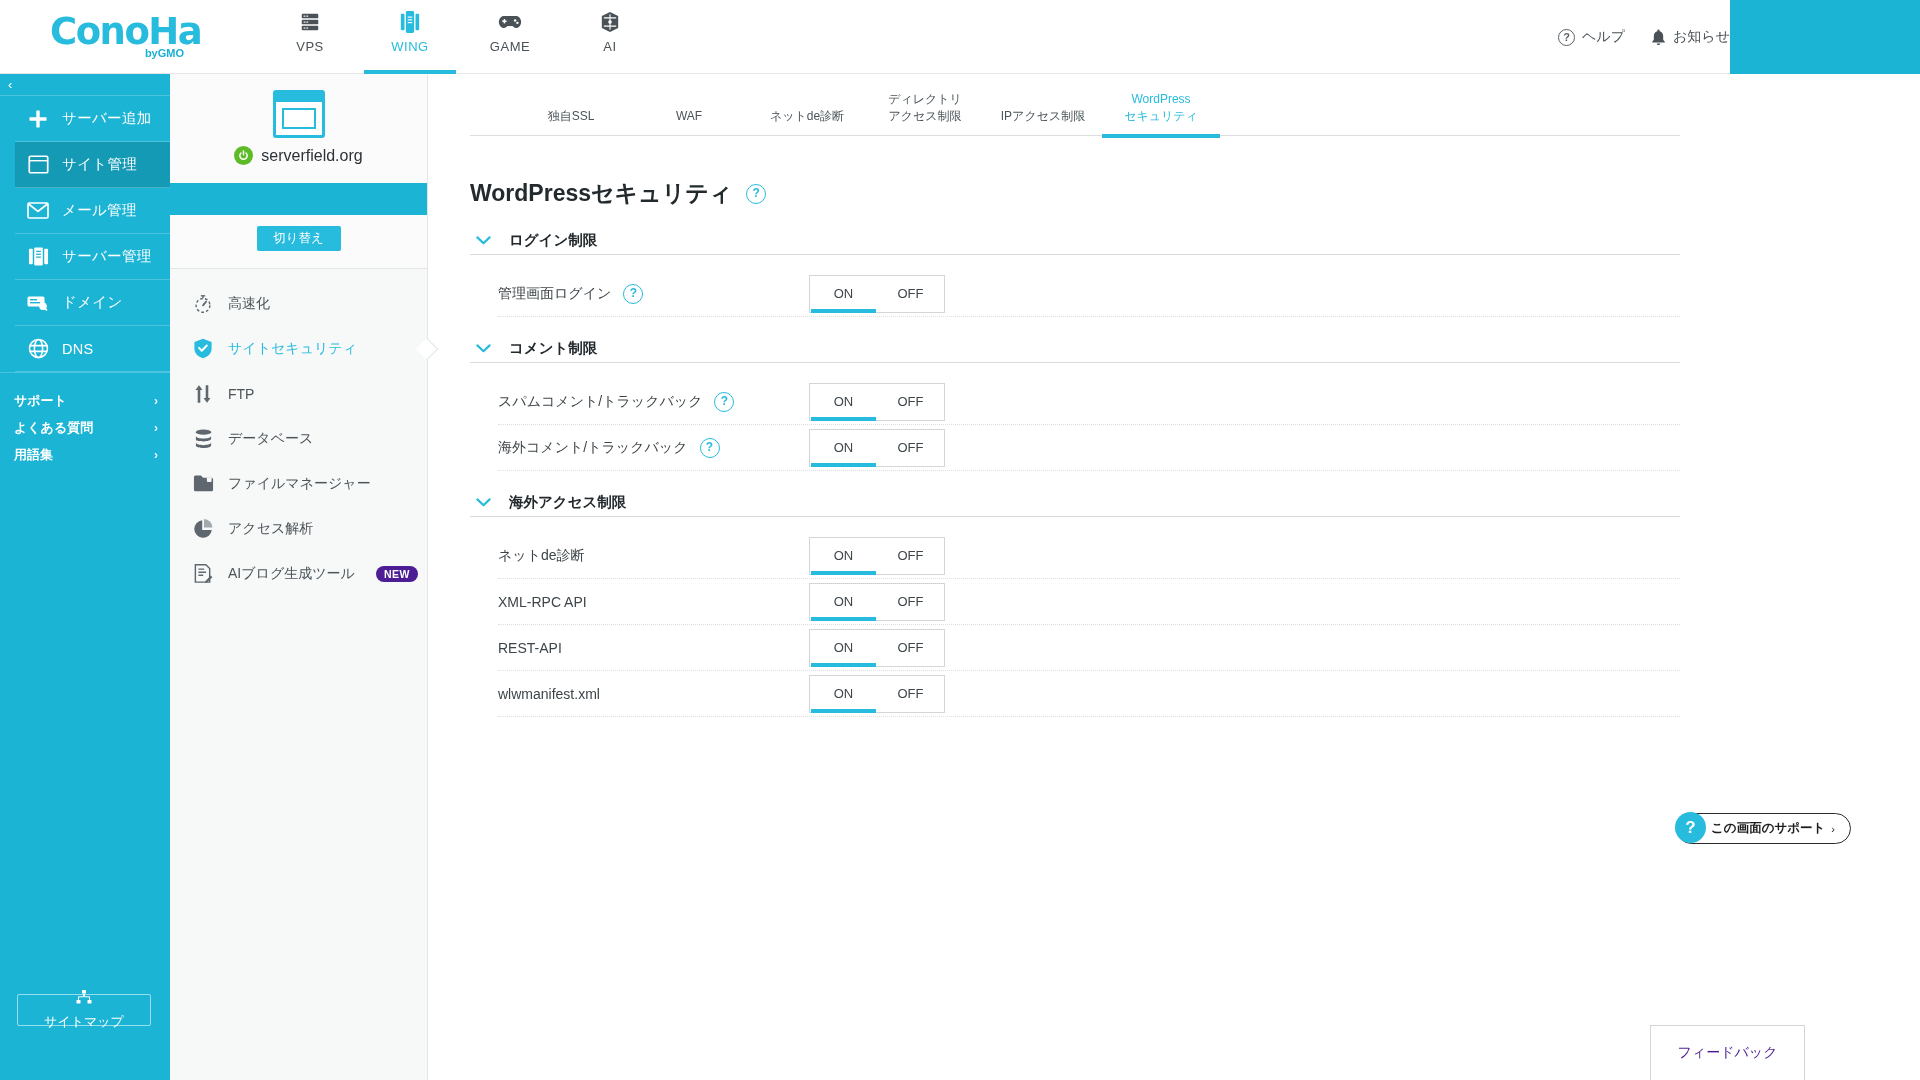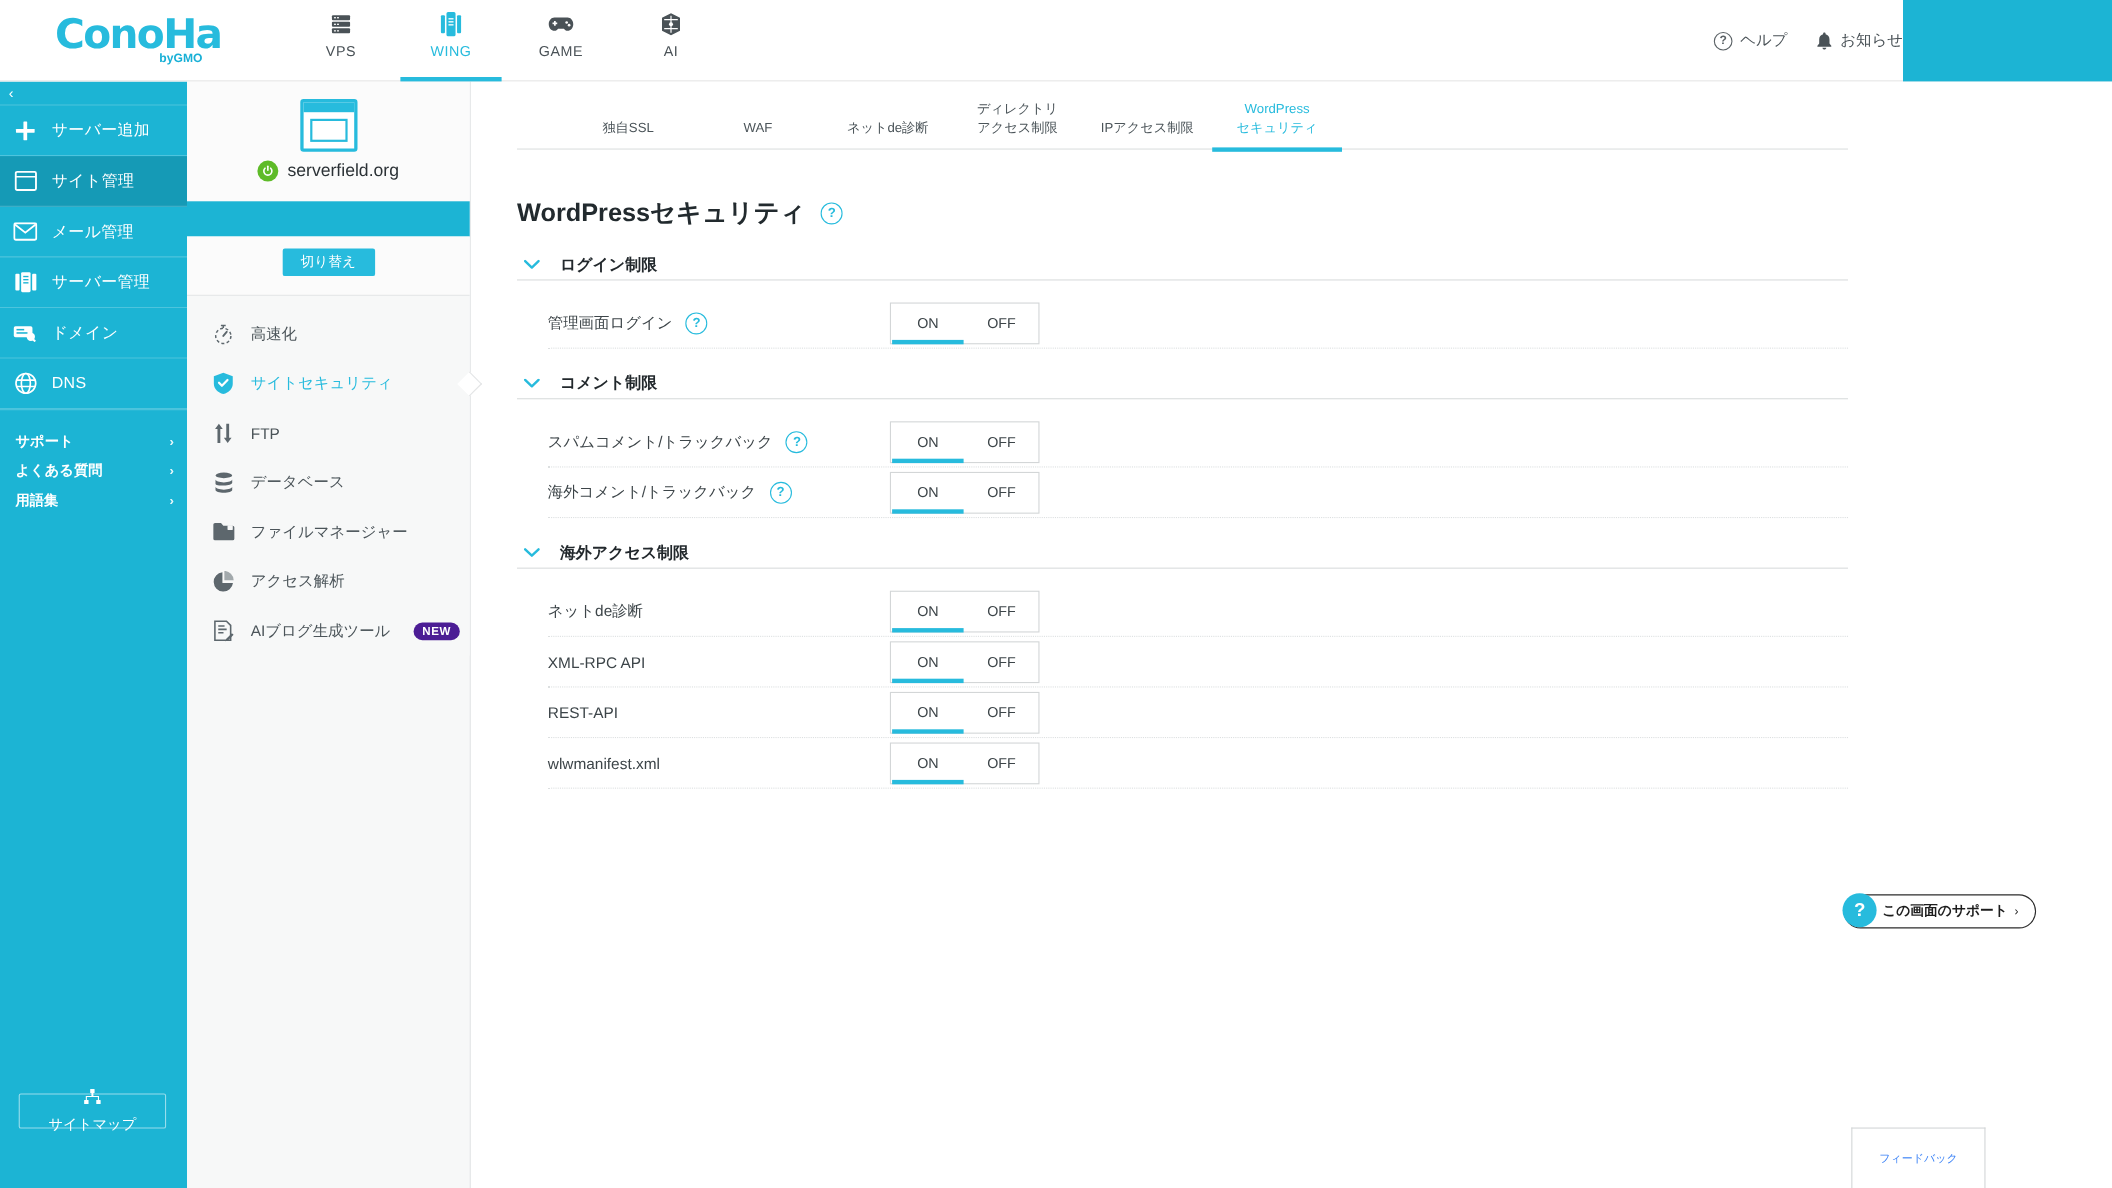--- a/index.html
+++ b/index.html
@@ -77,20 +77,21 @@
   }
   .sb-collapse {
     height: 22px; display: flex; align-items: center; padding-left: 8px;
     font-size: 13px; color: #ffffff; cursor: pointer;
     border-bottom: 1px solid rgba(255,255,255,.22);
   }
   .sb-item {
     height: 46px; display: flex; align-items: center; padding-left: 12px;
     gap: 13px; cursor: pointer;
     border-bottom: 1px solid rgba(255,255,255,.22);
+    margin-left: 15px;
   }
   .sb-item.active { background: #159ab6; }
   .sb-item .sb-icon {
     width: 22px; height: 22px; display: flex;
     align-items: center; justify-content: center; flex: none;
   }
   .sb-item .sb-label { font-size: 14.5px; color: #ffffff; letter-spacing: .3px; }
   .sb-sub {
     height: 27px; display: flex; align-items: center;
     padding: 0 12px 0 14px; cursor: pointer;
@@ -241,24 +242,24 @@
   .support-pill .sp-q {
     position: absolute; left: -2px; top: -2px;
     width: 31px; height: 31px; border-radius: 50%; background: #27bbdd;
     color: #ffffff; font-size: 17px; font-weight: 700;
     display: flex; align-items: center; justify-content: center;
   }
   .support-pill .sp-label { font-size: 12.5px; font-weight: 700; color: #1d1d1d; }
   .support-pill .sp-arrow { font-size: 11px; color: #1d1d1d; margin-left: 6px; }
 
   .feedback-btn {
-    position: absolute; right: 115px; bottom: 0; width: 122px; height: 55px;
+    position: absolute; right: 115px; bottom: 0; width: 155px; height: 55px;
     background: #ffffff; border: 1px solid #d3d6d7; border-bottom: none;
     display: flex; align-items: center; justify-content: center;
-    font-size: 10px; color: #3b82f6; cursor: pointer; z-index: 50;
+    font-size: 14px; color: #4c1d95; cursor: pointer; z-index: 50;
   }
   svg { display: block; }
 </style>
 </head>
 <body>
 
 <div class="app">
 
   <div class="header">
     <div class="logo">

